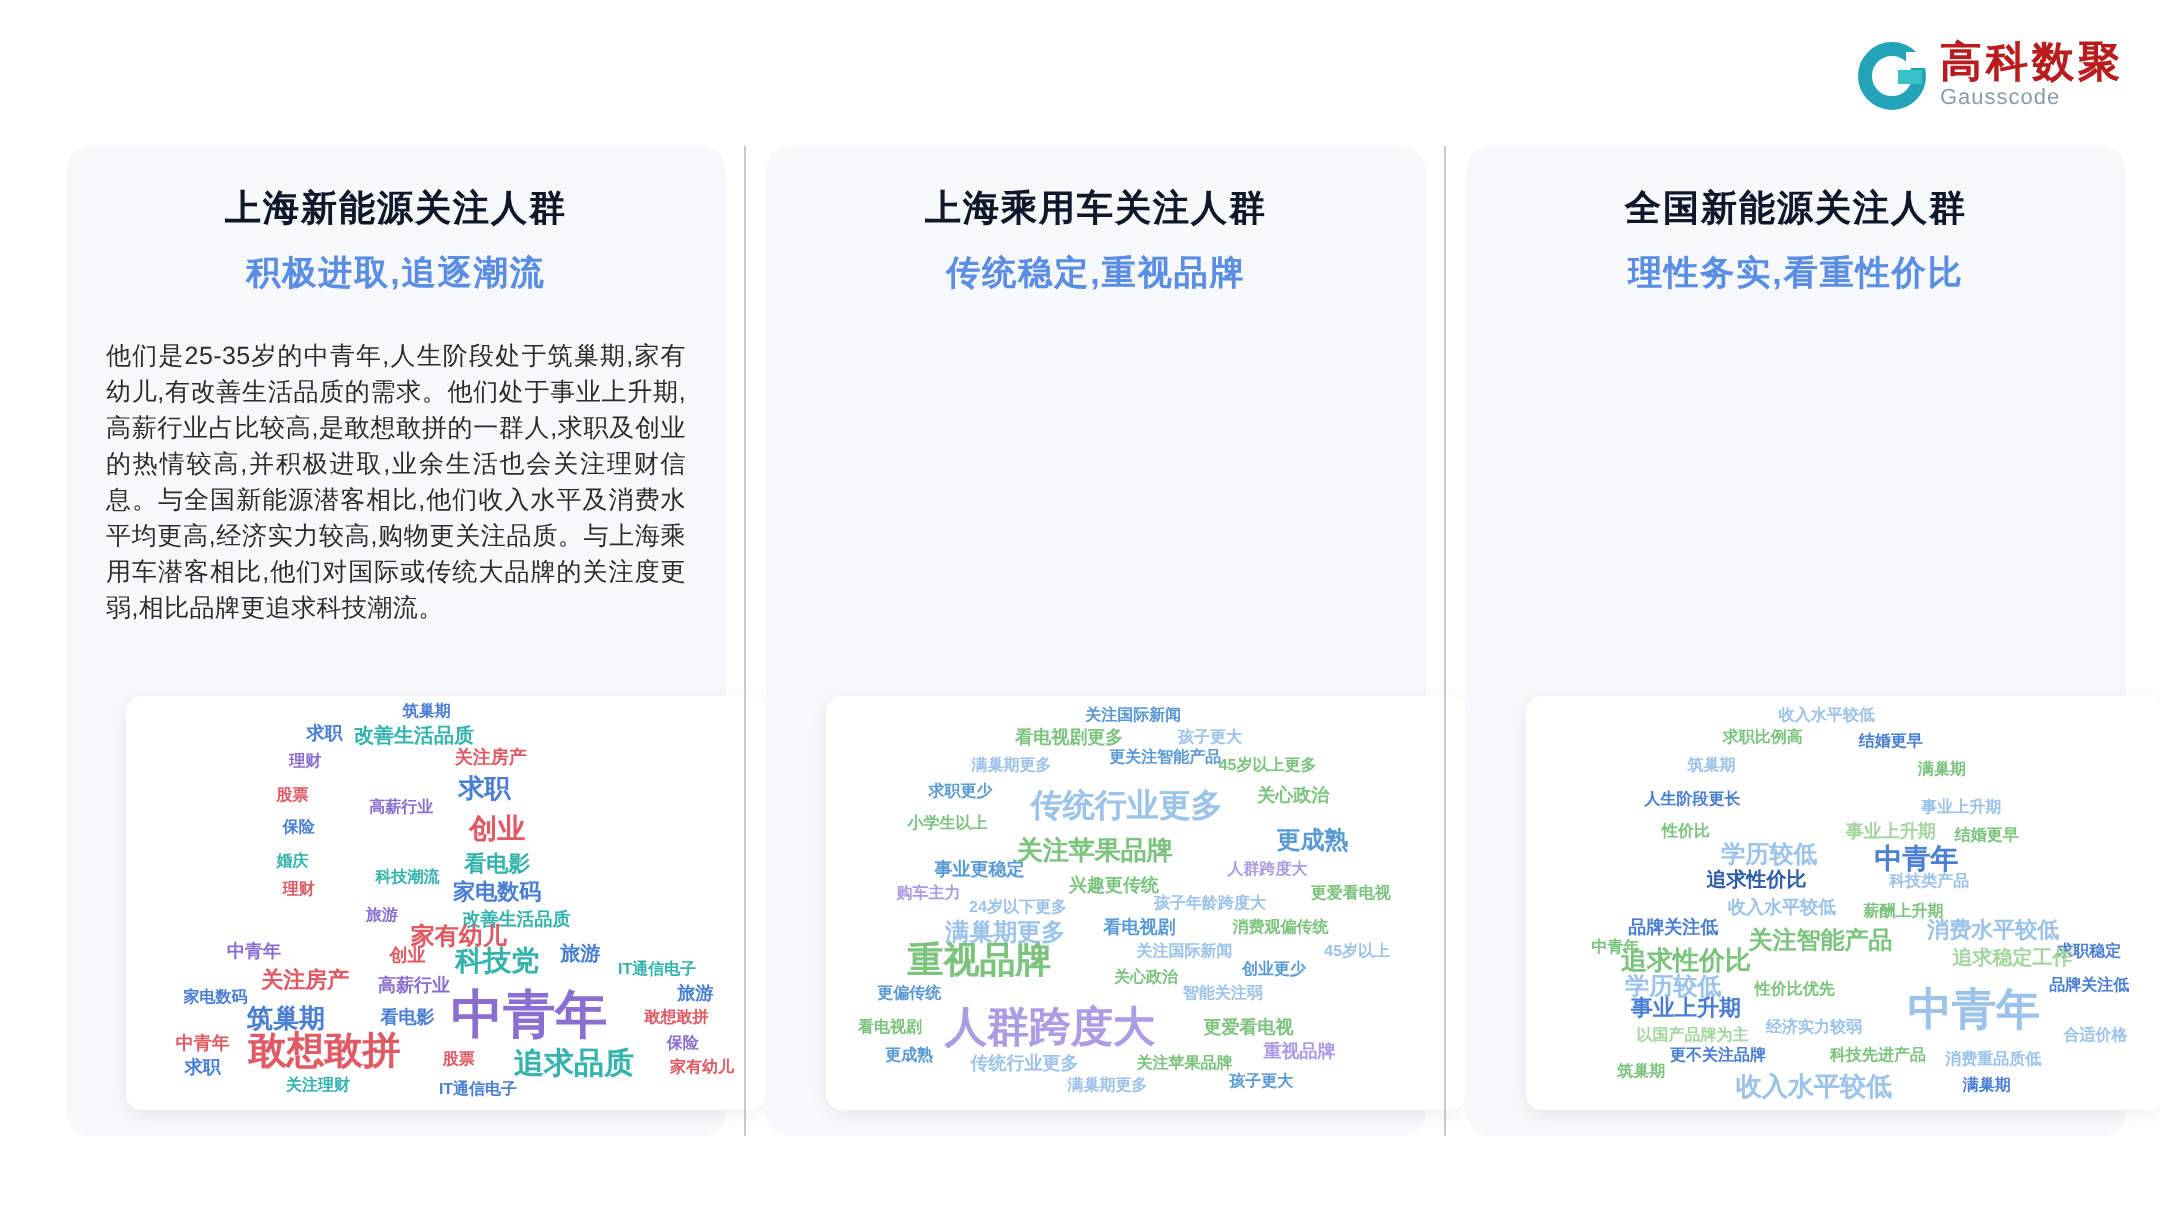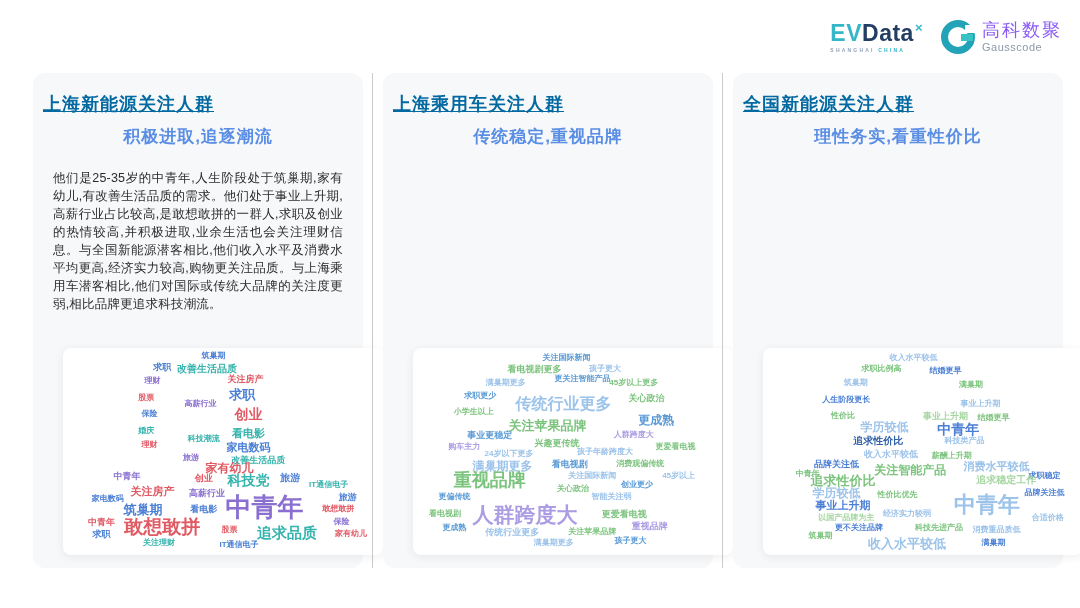--- a/index.html
+++ b/index.html
@@ -18,30 +18,30 @@
   .ev-line .dt{color:#243d64;}
   .ev-line .sup{color:#35b6c9;font-size:13px;vertical-align:super;margin-left:1px;}
   .ev-sub{margin-top:3px;font-size:5px;letter-spacing:2.2px;font-weight:700;}
   .ev-sub .s1{color:#93a3b8;}
   .ev-sub .s2{color:#35b6c9;}
   .gauss{display:flex;align-items:center;gap:7px;}
   .gicon{width:20px;height:20px;border-radius:50%;border:7px solid #23a3b8;position:relative;box-sizing:content-box;}
   .gicon::after{content:'';position:absolute;right:-7px;top:-2px;width:10px;height:8px;background:#ffffff;}
   .gicon::before{content:'';position:absolute;right:-5px;top:7px;width:12px;height:7px;background:#38c2c6;z-index:2;}
   .gtext{display:flex;flex-direction:column;line-height:1.1;}
-  .g-cn{font-size:18px;font-weight:400;color:#8b5cf6;letter-spacing:2px;}
+  .g-cn{font-size:21px;font-weight:700;color:#b91c1c;letter-spacing:2px;}
   .g-en{font-size:11px;color:#8b9aa8;letter-spacing:.5px;}
 
   
   .card{
     position:absolute;top:73px;width:330px;height:495px;
     background:#f7f8fa;border-radius:12px;
   }
   .card.c0{left:33px;} .card.c1{left:383px;} .card.c2{left:733px;}
-  .card-title{margin:19px 10px 0;font-size:18px;font-weight:700;color:#0369a1;letter-spacing:1px;text-decoration:underline;}
+  .card-title{margin:19px 10px 0;text-align:center;font-size:18px;font-weight:700;color:#0f172a;letter-spacing:1px;}
   .card-sub{margin:9px 10px 0;text-align:center;font-size:17px;font-weight:700;color:#5a8de4;letter-spacing:1px;}
   .card-body{
     margin:21px 20px 0;font-size:12.5px;line-height:18px;color:#2b2b2b;
     text-align:justify;letter-spacing:.2px;
   }
   .cloudbox{
     position:absolute;left:30px;top:275px;width:320px;height:207px;
     background:#ffffff;border-radius:8px;box-shadow:0 2px 10px rgba(0,0,0,.07);
     overflow:hidden;
   }
@@ -49,24 +49,20 @@
 
   .vdivider{position:absolute;top:73px;height:495px;width:1px;background:#9e9e9e;opacity:.55;}
   .vd1{left:372px;} .vd2{left:722px;}
 </style>
 </head>
 <body>
 
 <div class="stage">
 
   <div class="logos">
-    <div class="evdata">
-      <div class="ev-line"><span class="ev">EV</span><span class="dt">Data</span><span class="sup">×</span></div>
-      <div class="ev-sub"><span class="s1">SHANGHAI</span> <span class="s2">CHINA</span></div>
-    </div>
     <div class="gauss">
       <div class="gicon"></div>
       <div class="gtext">
         <div class="g-cn">高科数聚</div>
         <div class="g-en">Gausscode</div>
       </div>
     </div>
   </div>
 
   <div class="card c0">

